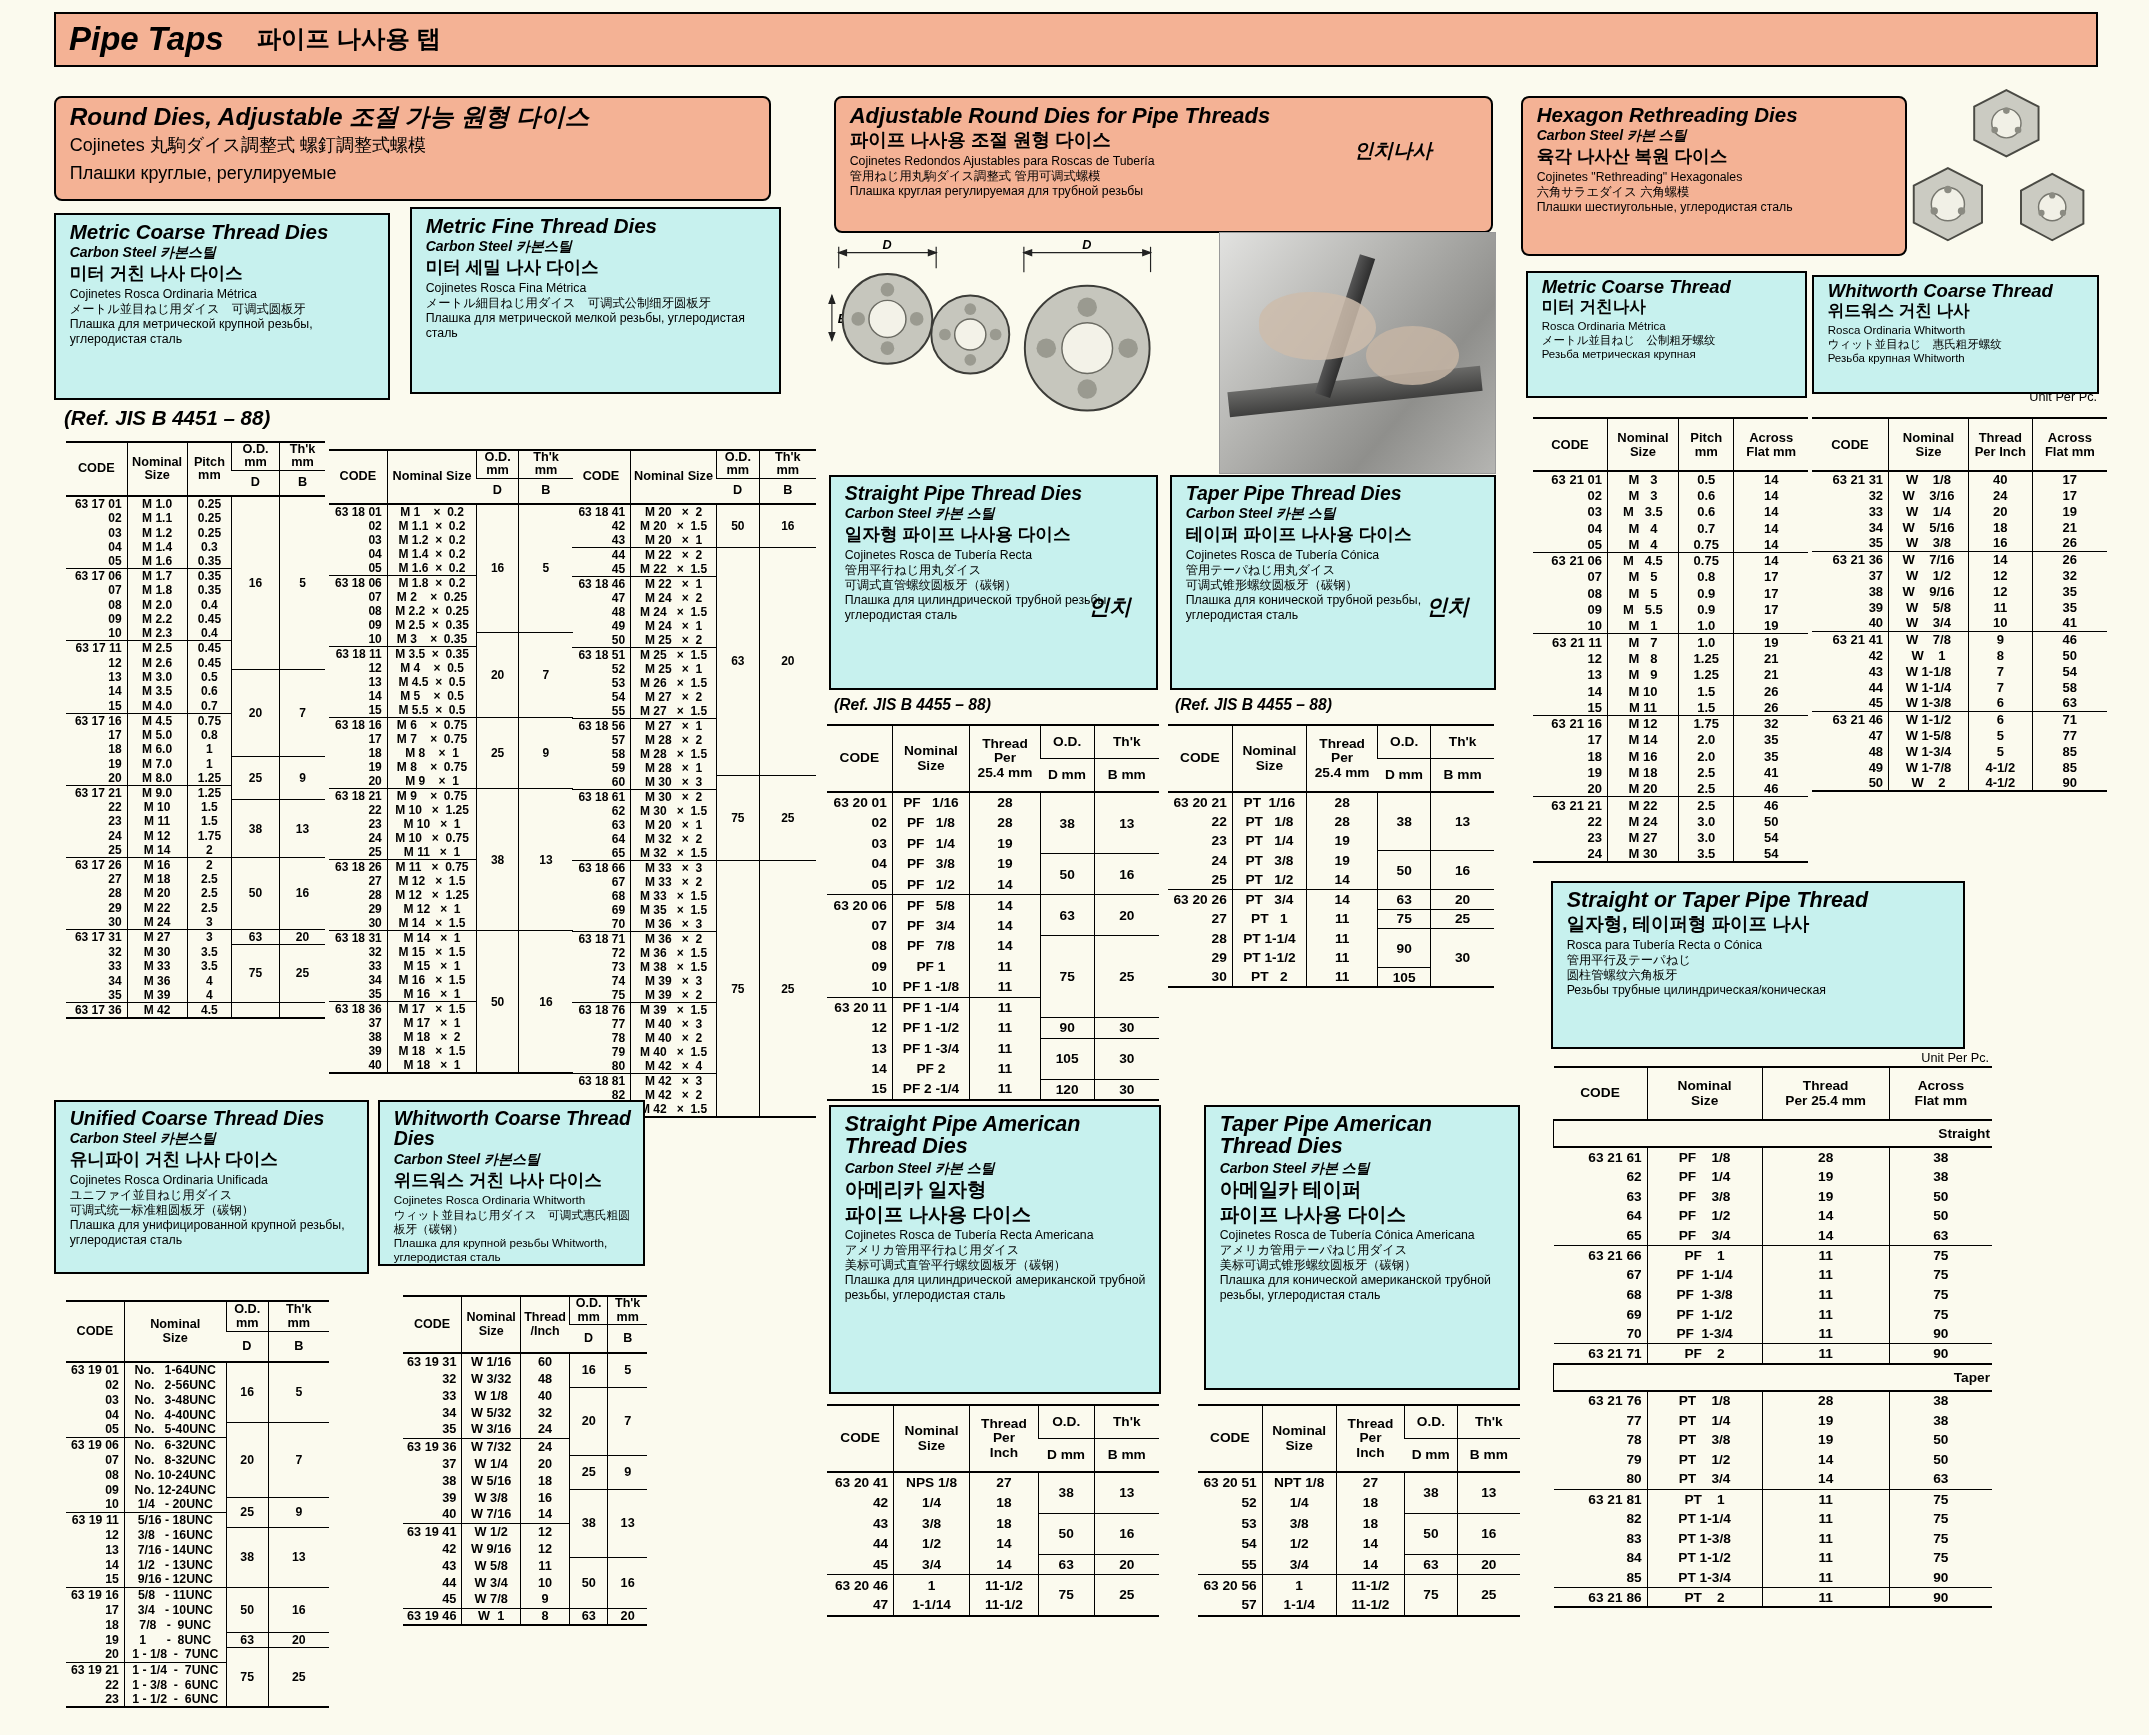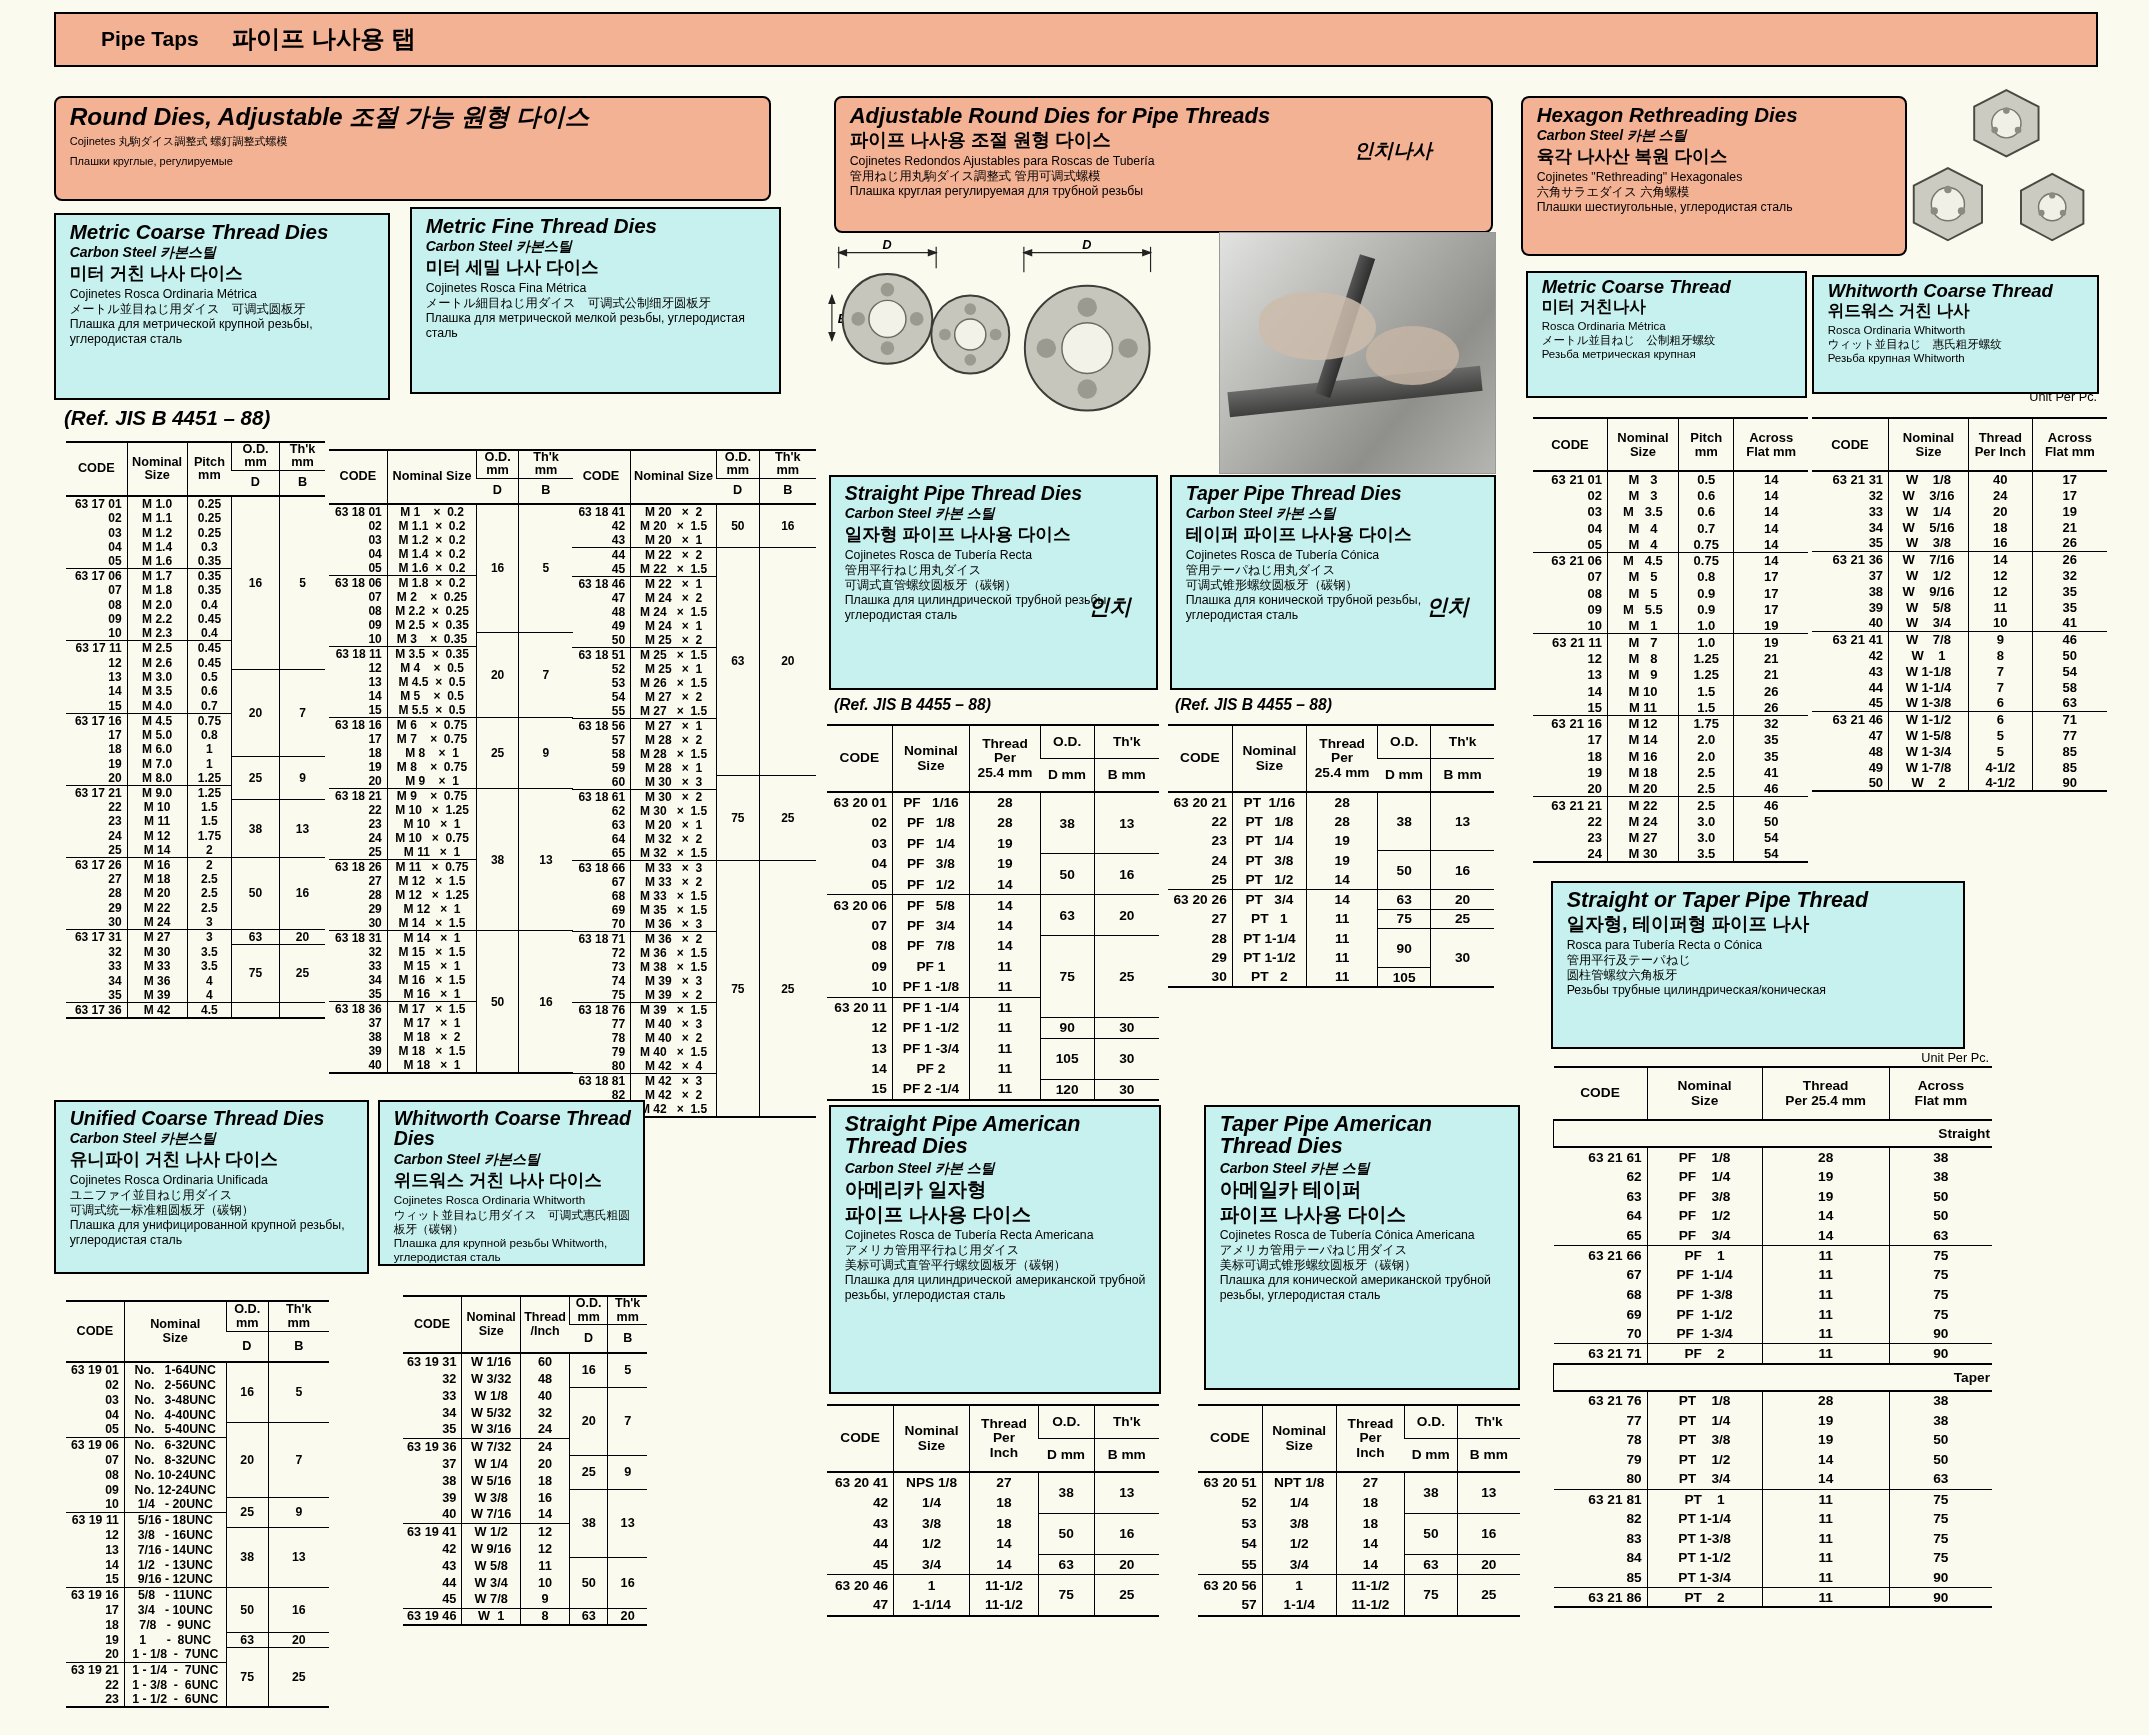--- a/index.html
+++ b/index.html
@@ -2,35 +2,35 @@
 <html><head>
 <meta charset="utf-8">
 <style>
   html,body{margin:0;padding:0;background:#fbfaee;}
   #page{position:relative;width:2149px;height:1736px;background:#fbfaee;
         font-family:"Liberation Sans","DejaVu Sans",sans-serif;color:#000;overflow:hidden;}
   .abs{position:absolute;}
   
   #banner{left:54px;top:11.7px;width:2040px;height:51px;background:#f4b295;border:2.9px solid #000;
           display:flex;align-items:center;}
-  #banner .en{font-weight:bold;font-size:21px;margin-left:45px;}
+  #banner .en{font-style:italic;font-weight:bold;font-size:33px;margin-left:13px;}
   #banner .kr{font-weight:bold;font-size:24.4px;margin-left:33px;}
   
   .hbox{border:2.4px solid #000;padding:5.9px 11.7px 3.9px 13.7px;box-sizing:border-box;}
   .salmon{background:#f4b295;border-radius:8px;}
   .cyan{background:#c7f1ee;}
   .hbox div{line-height:1.22;}
   .l-t1{font-style:italic;font-weight:bold;font-size:20.5px;line-height:1.05 !important;}
   .l-t2{font-style:italic;font-weight:bold;font-size:14px;margin-top:2px;}
   .l-kr{font-weight:bold;font-size:17.6px;margin:2px 0;}
   .l-s{font-size:12.3px;}
   .l-inch{position:absolute;font-weight:bold;font-style:italic;font-size:20.5px;}
   #box-a{left:54px;top:96px;width:717px;height:105px;}
   #box-a .l-t1{font-size:24.4px;}
-  #box-a .l-s{font-size:11px;margin-top:5.9px;}
+  #box-a .l-s{font-size:18px;margin-top:5.9px;}
   #box-b{left:834px;top:96px;width:659px;height:137px;}
   #box-b .l-t1{font-size:22px;}
   #box-b .l-kr{font-size:18.5px;}
   #box-b .l-inch{right:59px;top:41px;font-size:19.5px;}
   #box-c{left:1521px;top:96px;width:386px;height:160px;}
   #box-c .l-t1{font-size:20.5px;}
   #box-d{left:54px;top:213px;width:336px;height:187px;}
   #box-e{left:410px;top:207px;width:371px;height:187px;}
   #box-f{left:1526px;top:271px;width:281px;height:127px;padding-top:3.9px;}
   #box-f .l-t1,#box-g .l-t1{font-size:18.5px;}

